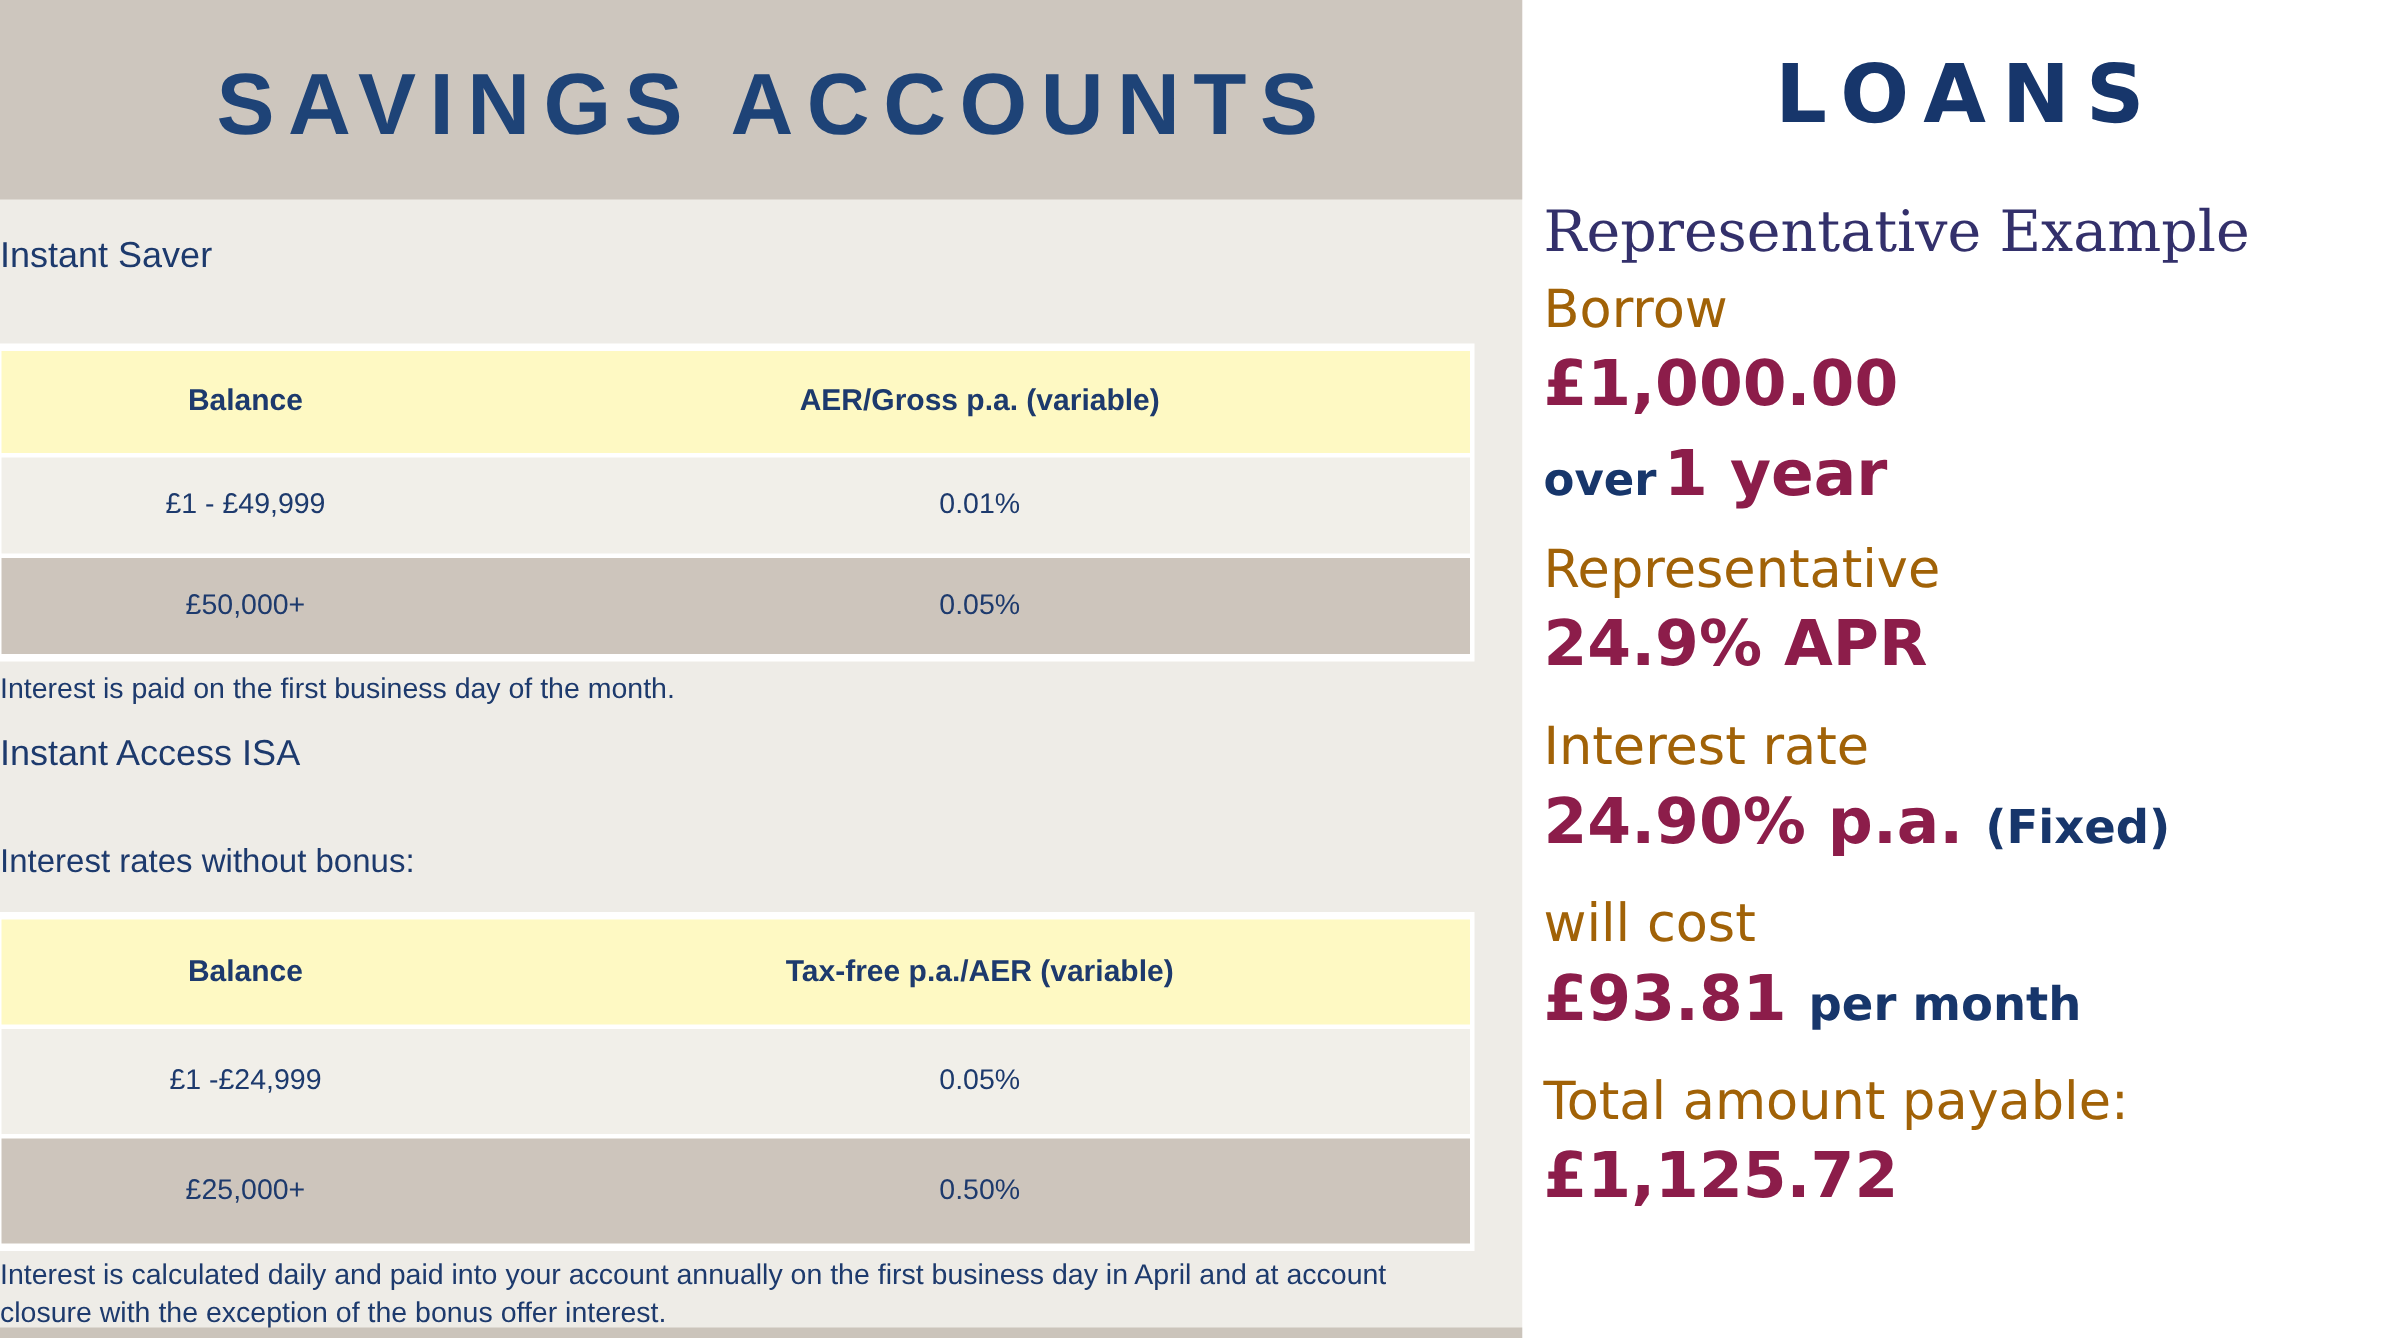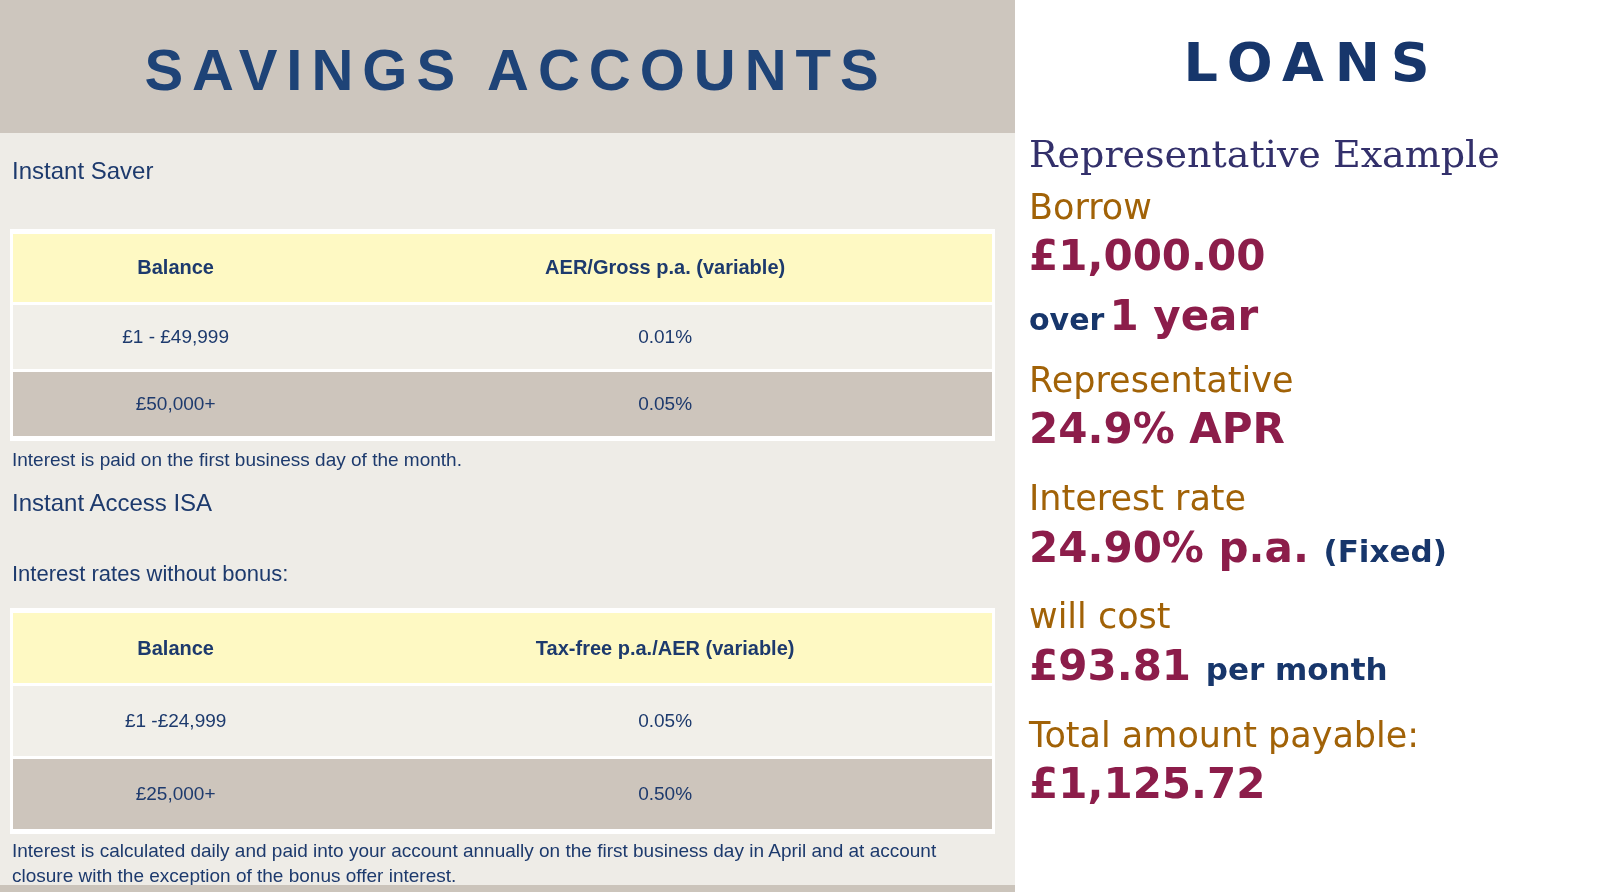--- a/index.html
+++ b/index.html
@@ -14,21 +14,21 @@
   }
   .left-header {
     height:133px; background:#cdc6be;
     display:flex; align-items:center; justify-content:center;padding-left:17px;
   }
   .left-header h1 {
     margin:0; padding-top:6px;
     font-size:58px; font-weight:bold; letter-spacing:0.155em;
     color:#1e4377; white-space:nowrap;
   }
-  .left-body { padding:0 12px; }
+  .left-body { padding:0 0; }
   .acct-heading {
     margin:24px 0 0 0; font-size:24px; font-weight:normal;
     color:#1d3a6d; line-height:1.2;
   }
   .acct-heading.isa { margin-top:17px; }
   .subheading {
     margin:42px 0 0 0; font-size:22px; color:#1d3a6d; line-height:1.25;
   }
   .table-wrap {
     width:985px; margin-left:-2px; background:#ffffff; padding:2px 3px;

